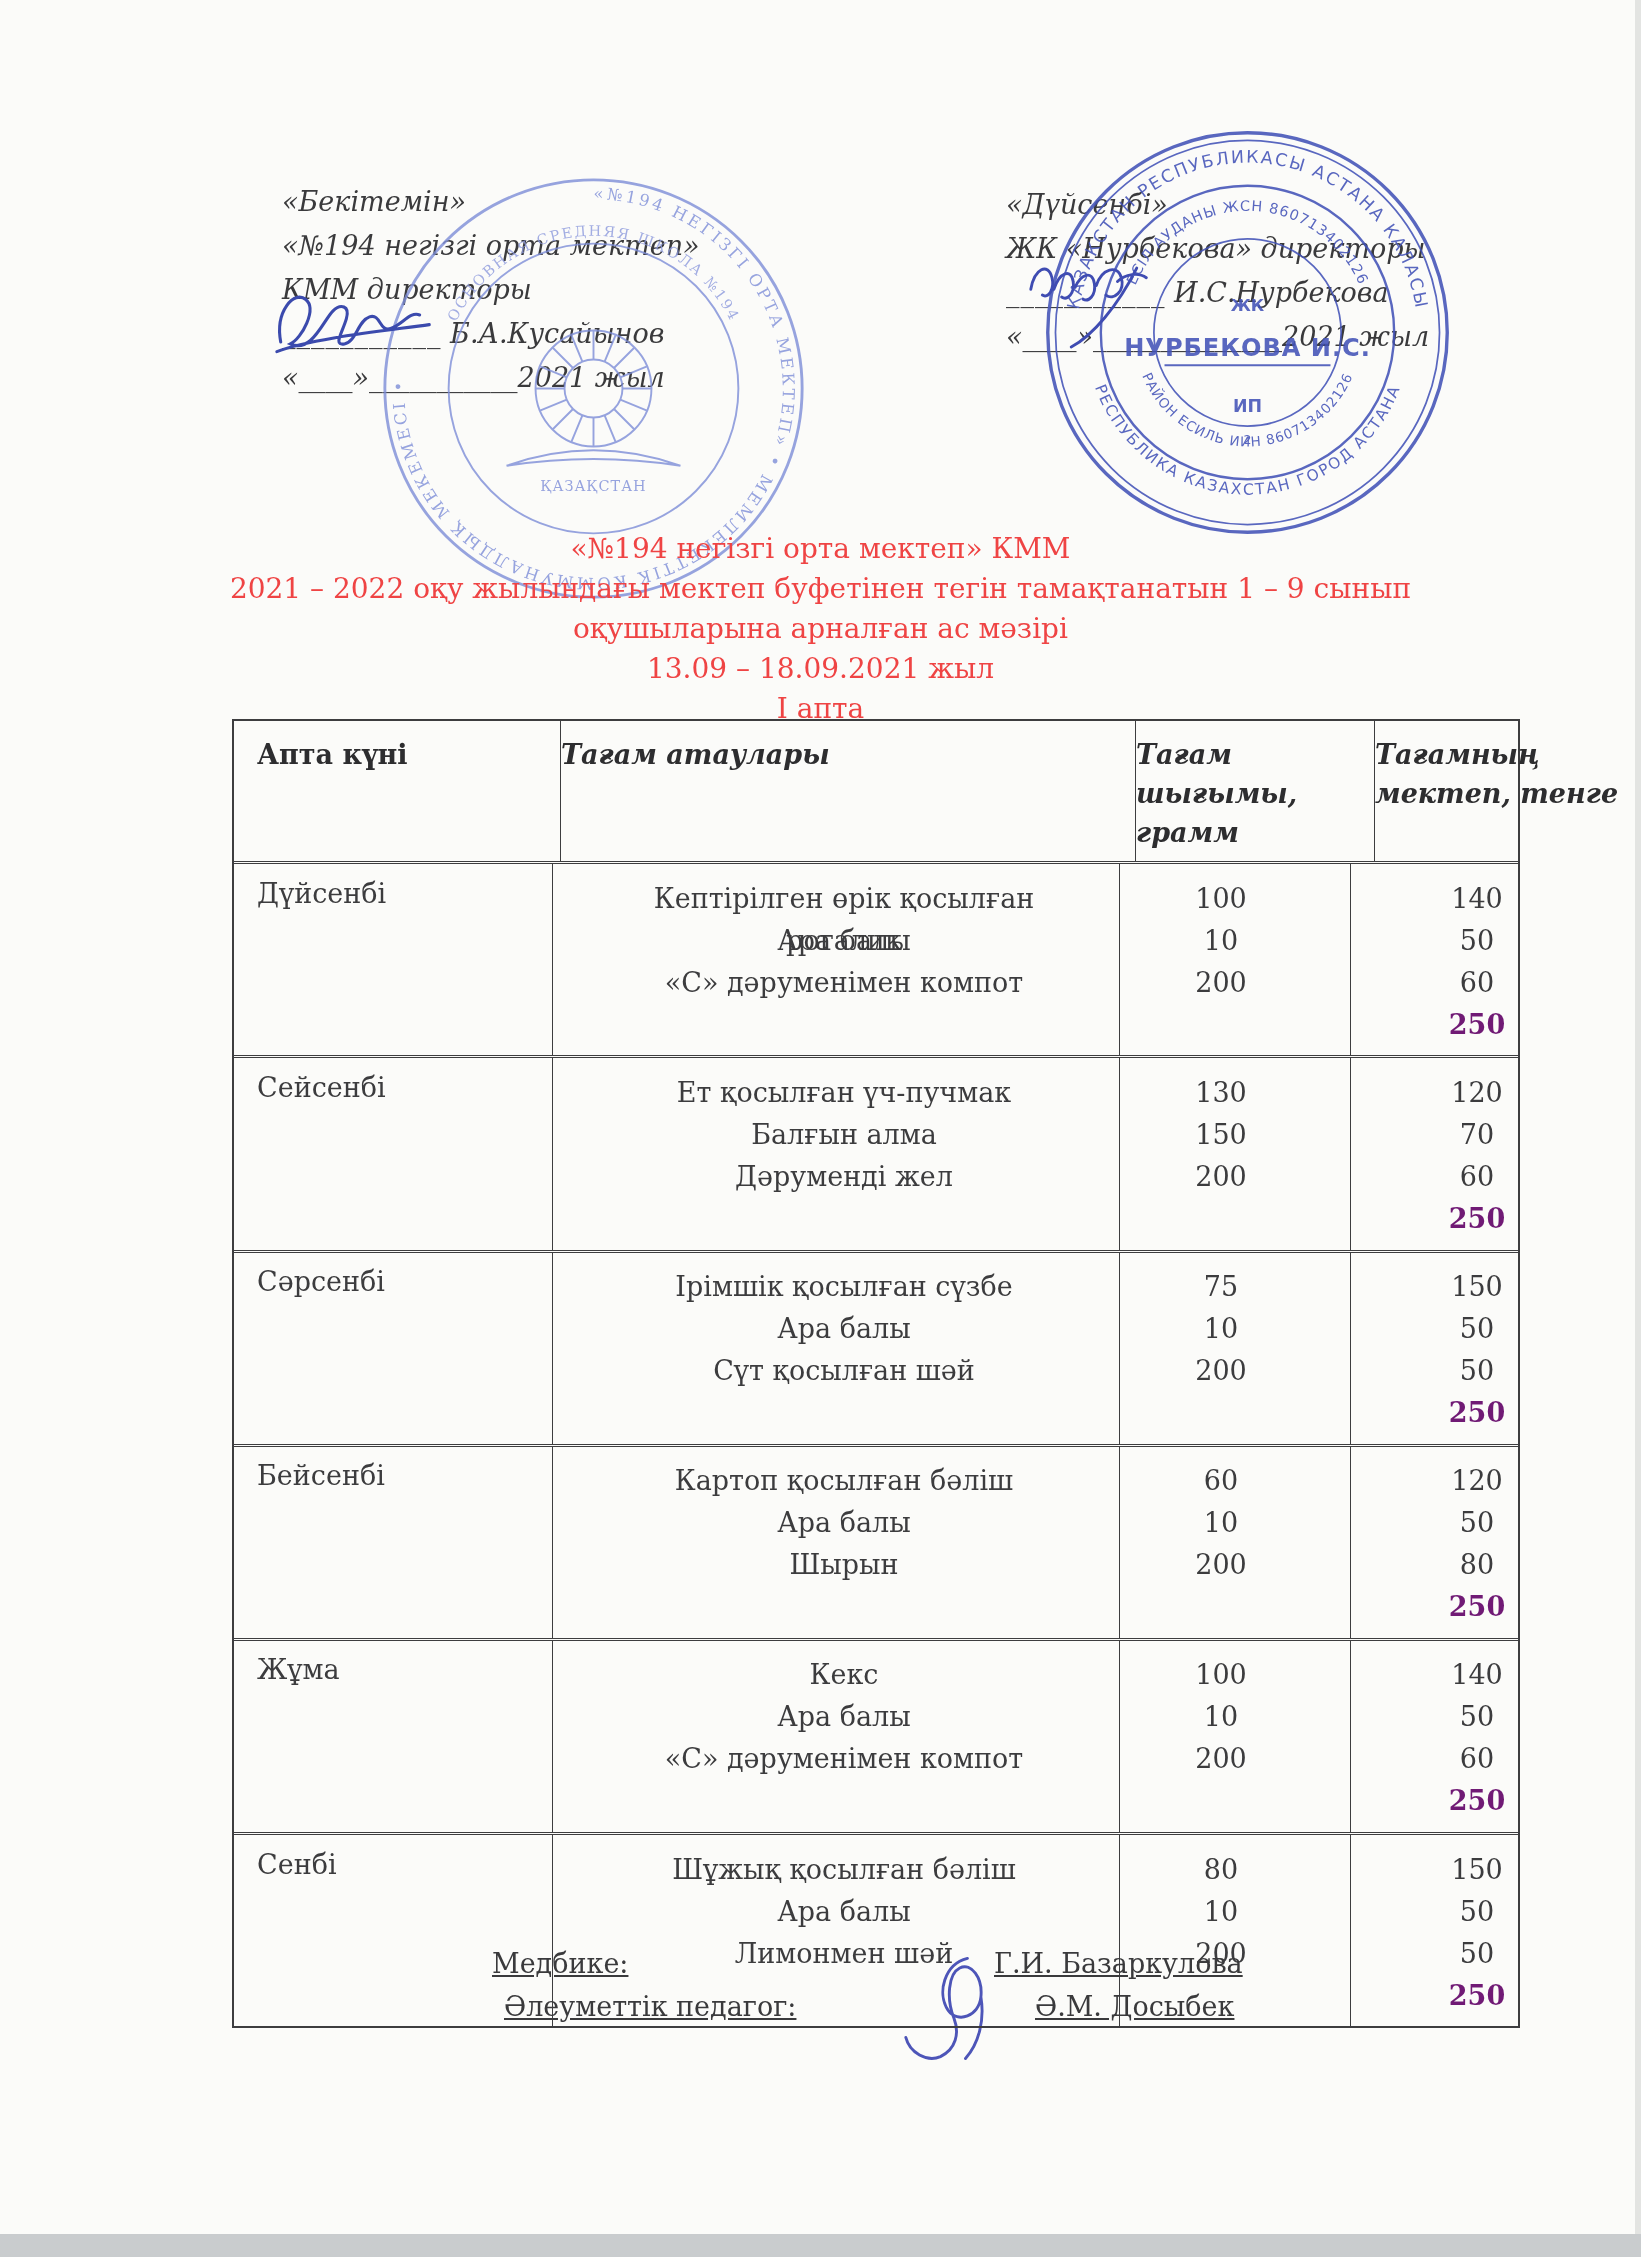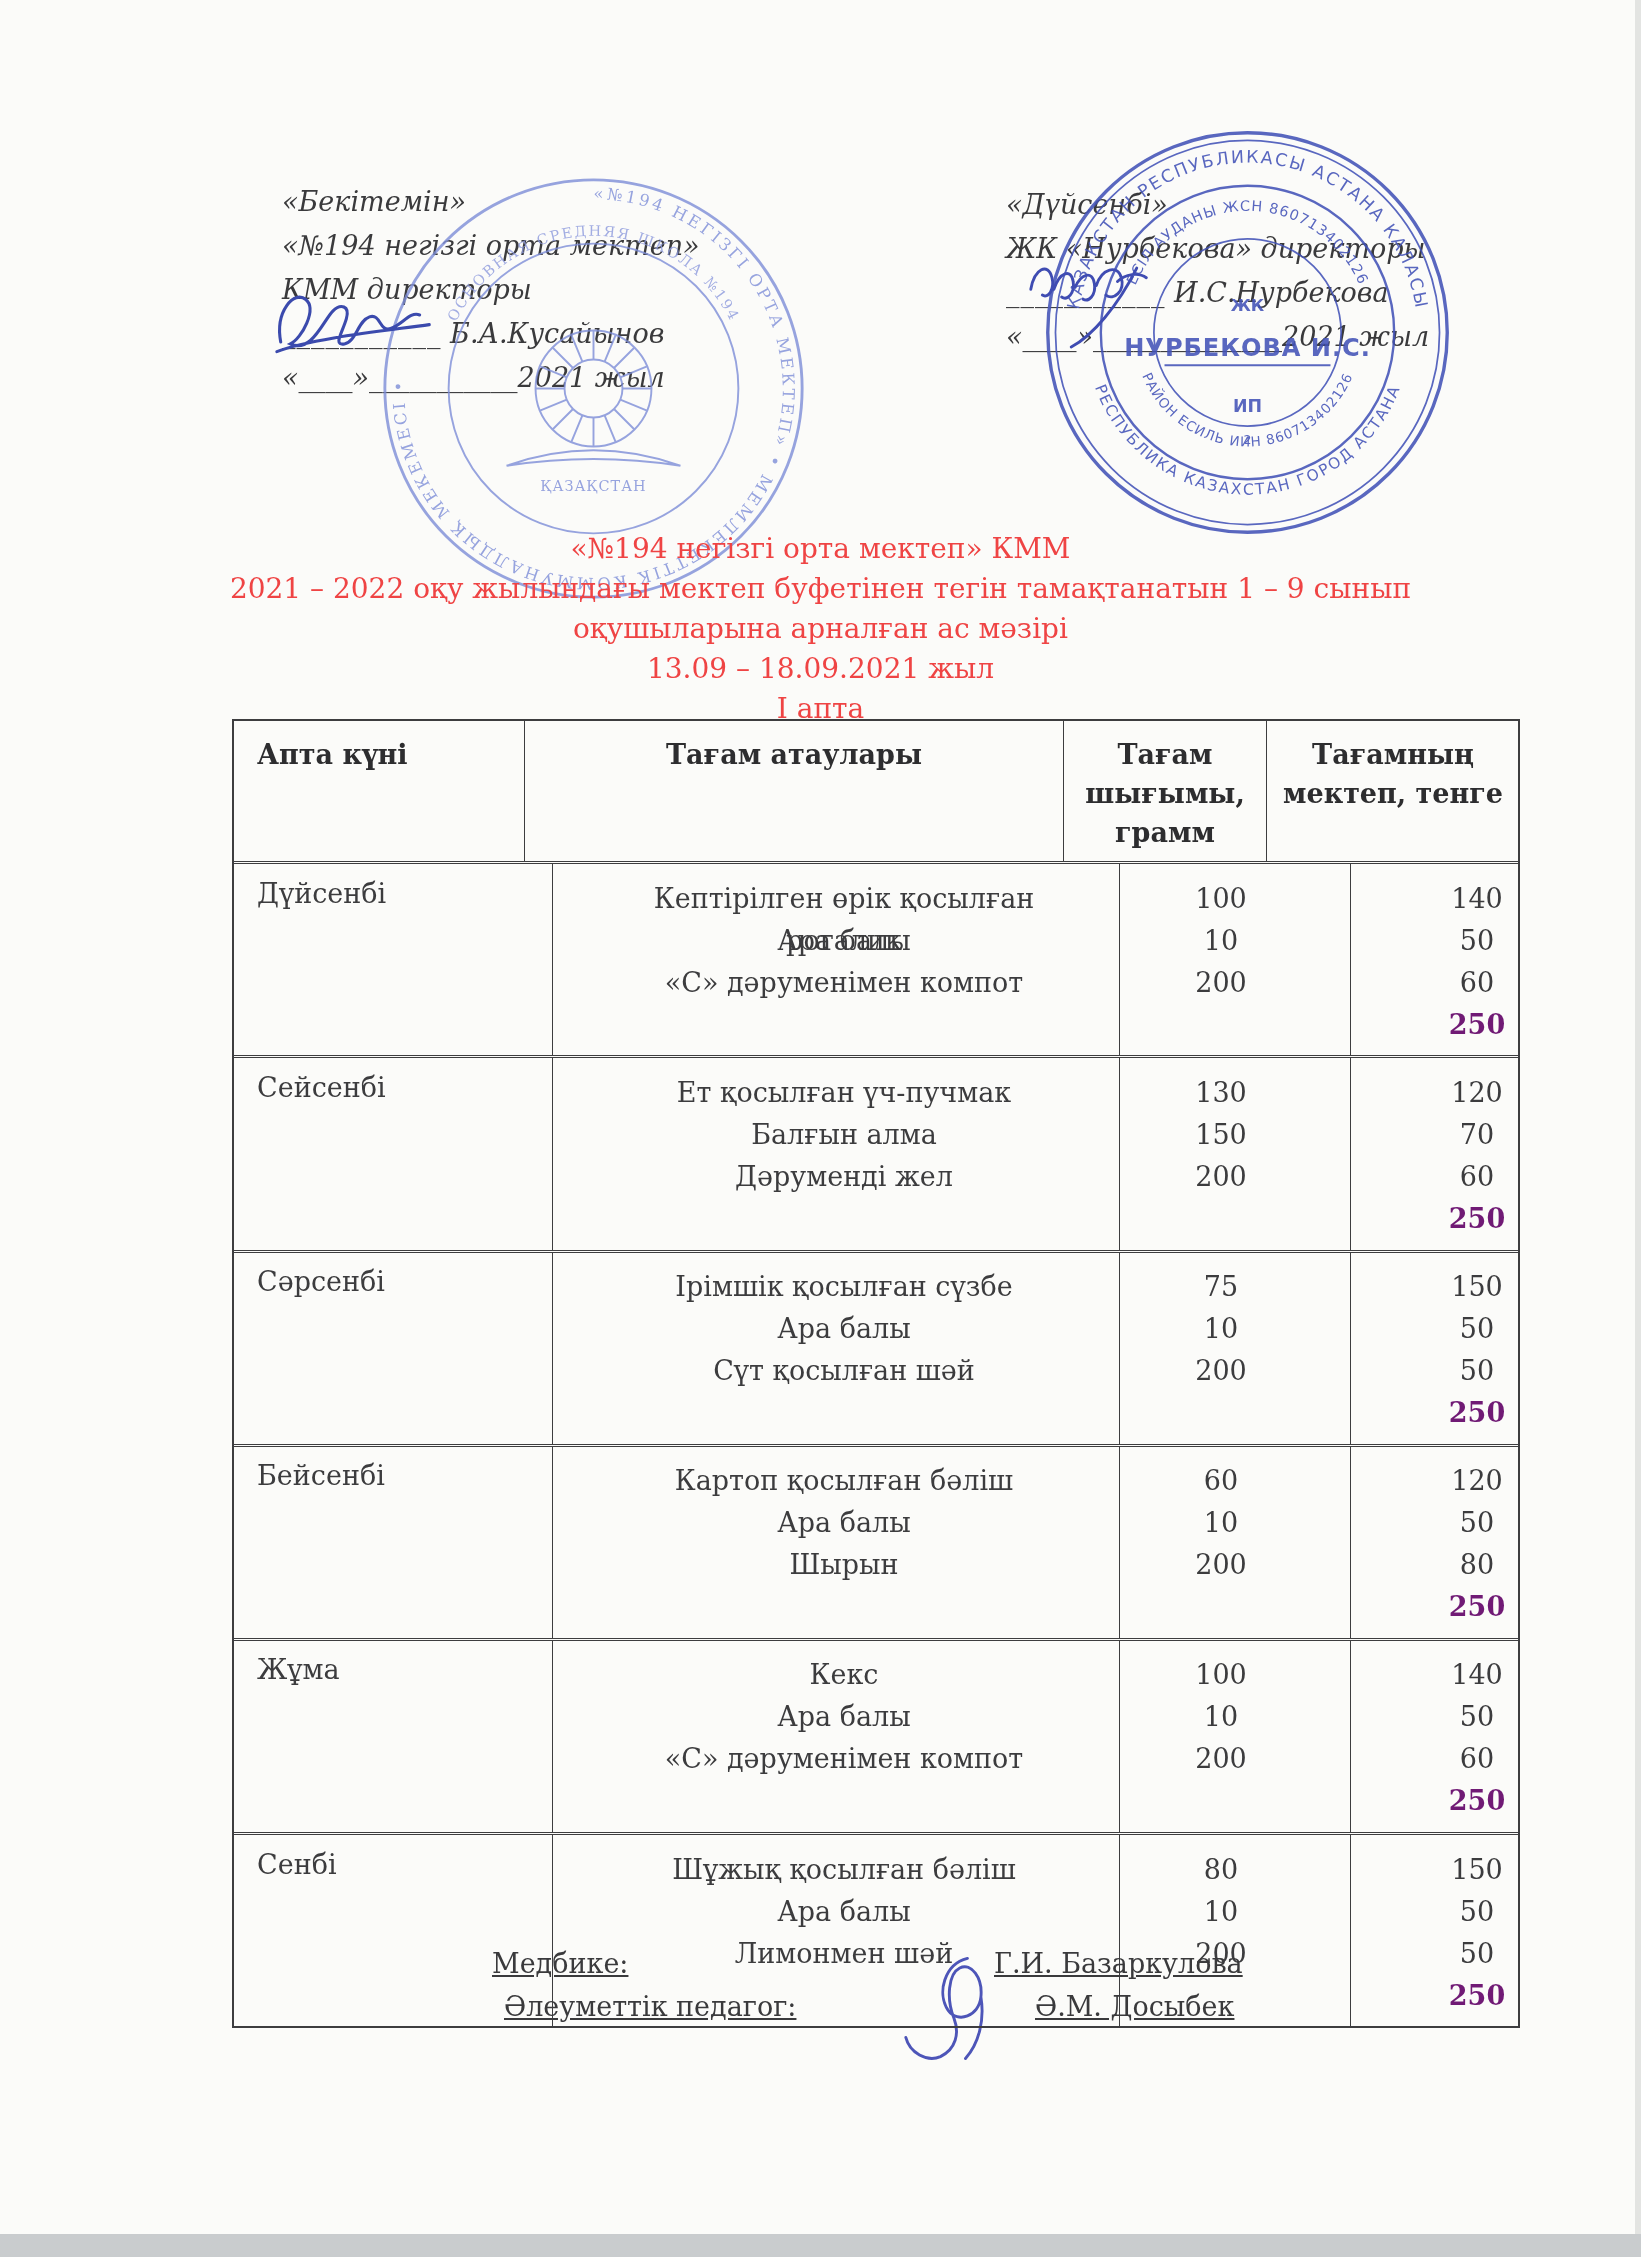--- a/index.html
+++ b/index.html
@@ -25,25 +25,25 @@
     border:2.4px solid #3d3d3f;font-size:27px;color:#3c3c3e;
   }
   .trow{display:grid;grid-template-columns:290px 539px 203px 253px;}
   .trow + .trow{border-top:3.9px double #3d3d3f;}
   .c{padding-top:13.5px;padding-bottom:9.7px;}
   .c + .c{border-left:1.9px solid #3d3d3f;}
   .c1{padding-left:23px;}
   .c2{padding-left:44px;text-align:center;}
   .c3,.c4{text-align:center;}
   .th{font-weight:bold;color:#2d2d2f;line-height:39px;}
-  .th.center{text-align:center;}
+  .th.center{text-align:left;font-style:italic;}
   .pre{white-space:pre-line;}
   .ln{height:42px;line-height:42px;}
   .total{font-weight:bold;color:#701a75;}
-  .thead{min-height:108px;}
+  .thead{min-height:108px;gap:36px;}
   .body-row{min-height:148px;gap:28px;}
   
   .footer-line{position:absolute;font-size:27px;white-space:nowrap;text-decoration:underline;}
   
   .stamp{position:absolute;pointer-events:none;filter:blur(0.4px);}
   .stamp-school{left:381px;top:176px;opacity:0.8;}
   .stamp-ip{left:1041px;top:126px;opacity:0.88;}
   .sig{position:absolute;pointer-events:none;}
   .scan-edge-bottom{position:absolute;left:0;bottom:0;width:1641px;height:23px;background:#c9ccce;}
   .scan-edge-right{position:absolute;right:0;top:0;width:5.8px;height:2257px;background:#e3e4e2;}

